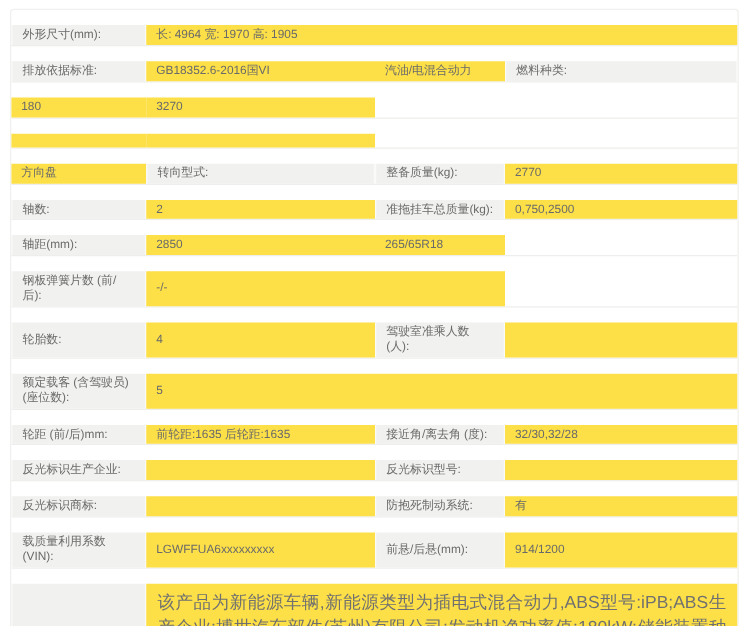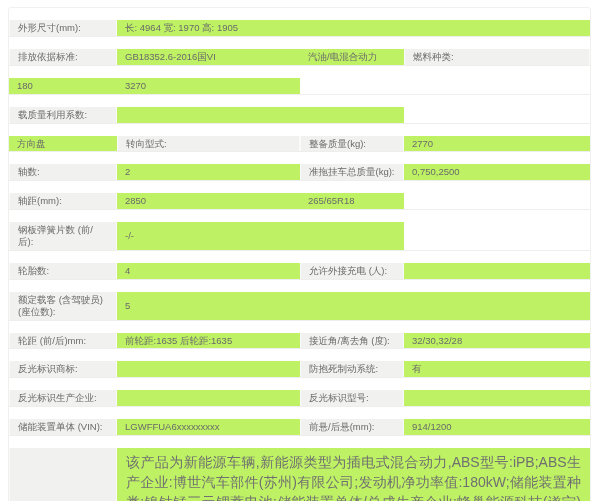--- a/index.html
+++ b/index.html
@@ -21,21 +21,21 @@
   .row.tall { min-height:31px; }
   .cell {
     display:flex; align-items:center;
     padding:2px 8px; box-sizing:border-box;
     font-size:9.5px; color:#6a6a6a; line-height:1.25;margin-top:12px;
   }
   .cell.label {
     background:#f1f1ef;
     border-right:1px solid #fafaf9; border-left:1px solid #fafaf9;
   }
-  .cell.value { background:#bef264; }
+  .cell.value { background:#fde047; }
   .span3 { grid-column:span 3; }
   .row.xl .cell.value {
     font-size:14px; line-height:1.42; padding:5px 9px;
     display:block; text-align:justify; color:#707070;
   }
 </style>
 </head>
 <body>
 
 <div class="spec-table">
@@ -47,21 +47,20 @@
       <div class="cell label">排放依据标准:</div>
       <div class="cell value">GB18352.6-2016国VI</div>
       <div class="cell value">汽油/电混合动力</div>
       <div class="cell label">燃料种类:</div>
     </div>
     <div class="row">
       <div class="cell value">180</div>
       <div class="cell value">3270</div>
     </div>
     <div class="row">
-      <div class="cell label">载质量利用系数:</div>
       <div class="cell value"></div>
       <div class="cell value"></div>
     </div>
     <div class="row">
       <div class="cell value">方向盘</div>
       <div class="cell label">转向型式:</div>
       <div class="cell label">整备质量(kg):</div>
       <div class="cell value">2770</div>
     </div>
     <div class="row">
@@ -76,47 +75,47 @@
       <div class="cell value">265/65R18</div>
     </div>
     <div class="row tall">
       <div class="cell label">钢板弹簧片数 (前/后):</div>
       <div class="cell value">-/-</div>
       <div class="cell value"></div>
     </div>
     <div class="row">
       <div class="cell label">轮胎数:</div>
       <div class="cell value">4</div>
-      <div class="cell label">允许外接充电 (人):</div>
+      <div class="cell label">驾驶室准乘人数 (人):</div>
       <div class="cell value"></div>
     </div>
     <div class="row tall">
       <div class="cell label">额定载客 (含驾驶员) (座位数):</div>
       <div class="cell value span3">5</div>
     </div>
     <div class="row">
       <div class="cell label">轮距 (前/后)mm:</div>
       <div class="cell value">前轮距:1635 后轮距:1635</div>
       <div class="cell label">接近角/离去角 (度):</div>
       <div class="cell value">32/30,32/28</div>
     </div>
     <div class="row">
+      <div class="cell label">反光标识生产企业:</div>
+      <div class="cell value"></div>
+      <div class="cell label">反光标识型号:</div>
+      <div class="cell value"></div>
+    </div>
+    <div class="row">
       <div class="cell label">反光标识商标:</div>
       <div class="cell value"></div>
       <div class="cell label">防抱死制动系统:</div>
       <div class="cell value">有</div>
     </div>
     <div class="row">
-      <div class="cell label">反光标识生产企业:</div>
-      <div class="cell value"></div>
-      <div class="cell label">反光标识型号:</div>
-      <div class="cell value"></div>
-    </div>
-    <div class="row">
-      <div class="cell label">储能装置单体 (VIN):</div>
+      <div class="cell label">载质量利用系数 (VIN):</div>
       <div class="cell value">LGWFFUA6xxxxxxxxx</div>
       <div class="cell label">前悬/后悬(mm):</div>
       <div class="cell value">914/1200</div>
     </div>
     <div class="row xl">
       <div class="cell label">其它:</div>
       <div class="cell value span3">该产品为新能源车辆,新能源类型为插电式混合动力,ABS型号:iPB;ABS生产企业:博世汽车部件(苏州)有限公司;发动机净功率值:180kW;储能装置种类:镍钴锰三元锂蓄电池;储能装置单体/总成生产企业:蜂巢能源科技(遂宁)有限公司/蜂巢能源科技股份有限公司;选装描述:选装选装天窗,侧门玻璃,侧围玻璃,后风窗玻璃,备胎罩,无激光雷达,无侧视摄像头,后摄像头,无后摄像头,固定侧踏,轮眉,无夜视摄像头,牵引专用装置;其他说明:该车型可选装ETC车载装置,该车配备汽车事件数据记录系统(EDR),允许外接充电,准拖挂车总质量:不带制动750kg,带制动2500kg,安装牵引专用装置不影响车辆长度.</div>
     </div>
     <div class="row">
       <div class="cell label">说明:</div>

